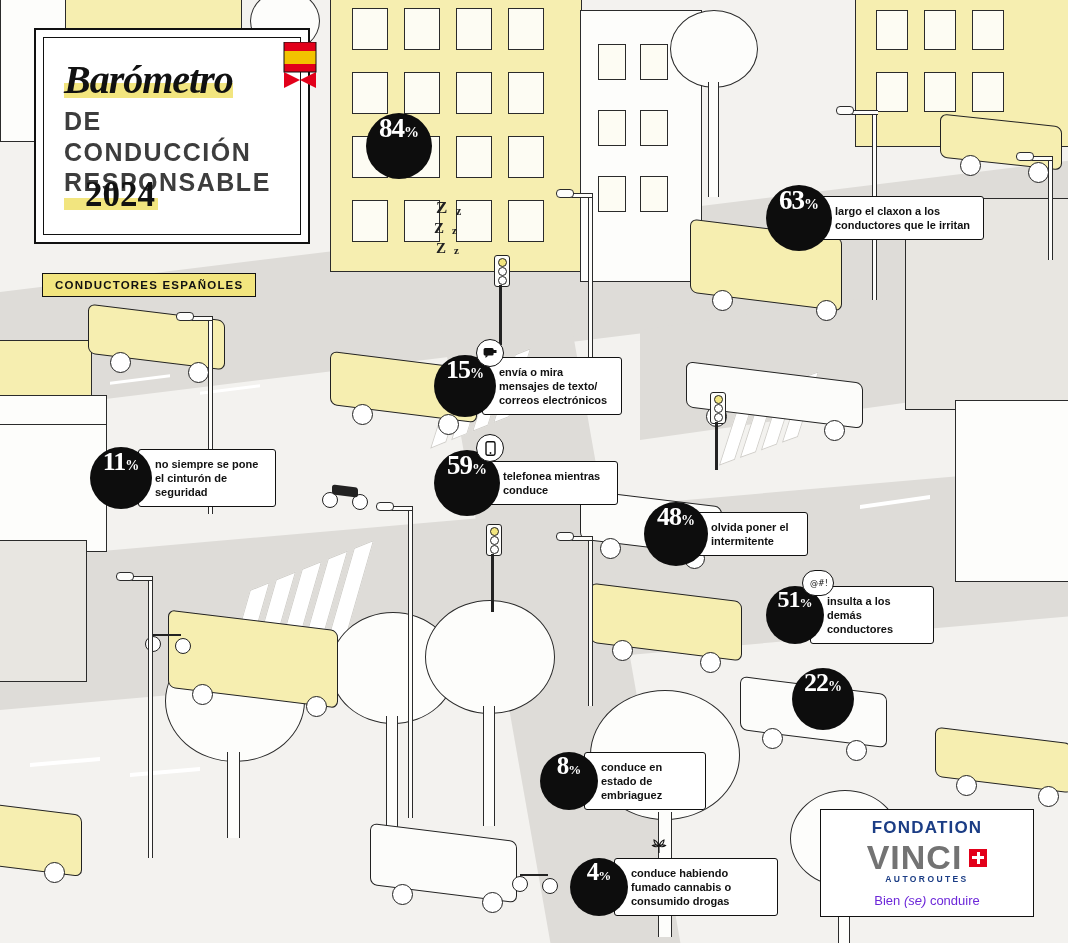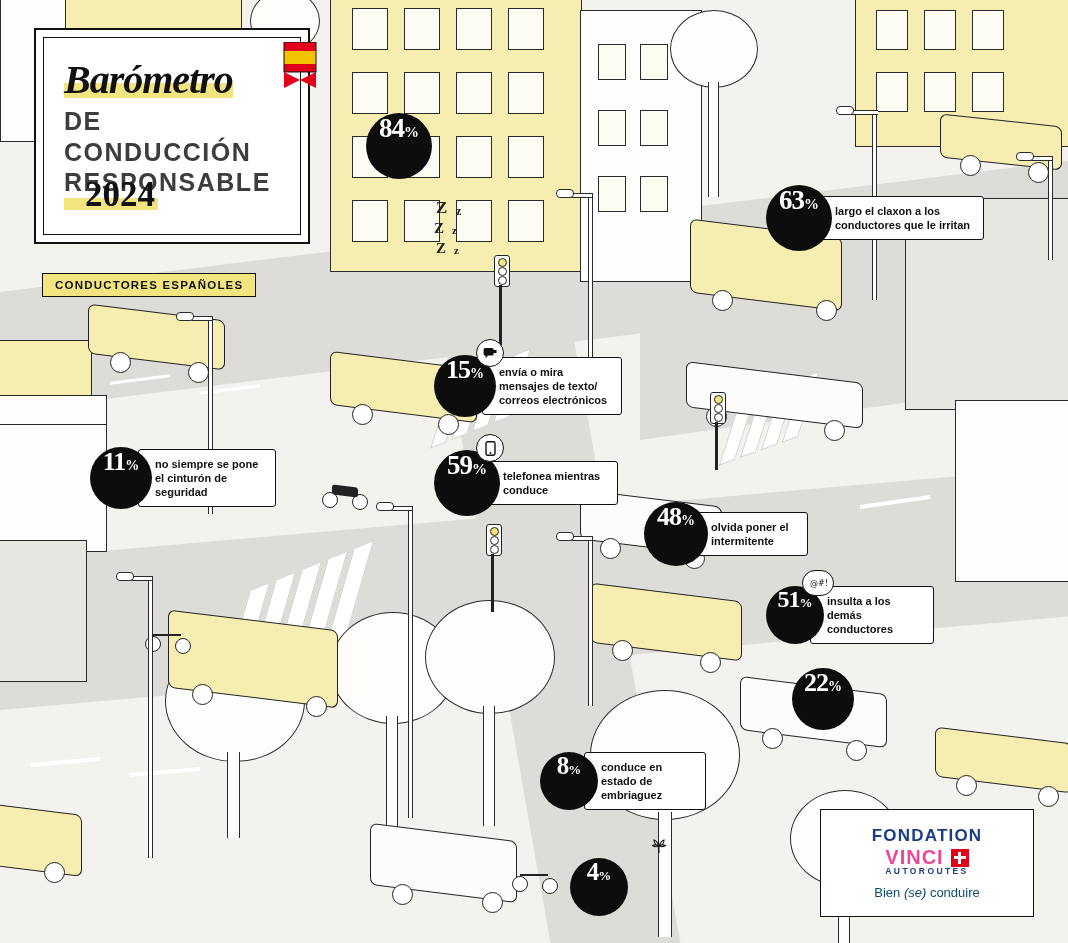--- a/index.html
+++ b/index.html
@@ -78,23 +78,23 @@
     position:absolute;left:42px;top:273px;background:#f2e57f;border:1.5px solid #111;
     padding:5px 12px;font-size:11.5px;font-weight:700;letter-spacing:1.2px;color:#111;z-index:20;
   }
   
   #logo{
     position:absolute;right:34px;bottom:26px;width:212px;height:106px;
     background:#ffffff;border:1.5px solid #111;z-index:20;
     display:flex;flex-direction:column;align-items:center;justify-content:center;
   }
   #logo .l1{font-size:17px;font-weight:700;color:#1b3d85;letter-spacing:1.2px;}
-  #logo .l2{font-size:20px;font-weight:700;color:#ec4899;letter-spacing:1px;display:flex;align-items:center;gap:7px;}
+  #logo .l2{font-size:34px;font-weight:700;color:#737373;letter-spacing:1px;display:flex;align-items:center;gap:7px;}
   #logo .l3{font-size:8.5px;font-weight:700;color:#1b3d85;letter-spacing:2.4px;margin-top:-3px;}
-  #logo .l4{font-size:13px;color:#0c4a6e;margin-top:9px;}
+  #logo .l4{font-size:13px;color:#6d28d9;margin-top:9px;}
   #logo .l4 i{font-style:italic;}
   #logo .redsq{width:18px;height:18px;background:#e2001a;position:relative;}
   #logo .redsq:before,#logo .redsq:after{content:"";position:absolute;background:#fff;}
   #logo .redsq:before{left:7.5px;top:3px;width:3px;height:12px;}
   #logo .redsq:after{left:3px;top:7.5px;width:12px;height:3px;}
   .zzz{position:absolute;font-family:"Liberation Serif", serif;font-weight:700;color:#222;}
 </style>
 </head>
 <body>
 
@@ -460,20 +460,21 @@
   <div class="callout" style="left:570px;top:858px;">
     <div class="iconbadge" style="left:76px;top:-26px;border:none;background:transparent;">
       <svg width="20" height="20" viewBox="0 0 20 20">
           <path d="M10 18 L10 11 M10 11 C7 11 5 8 5 5 C7.5 6 9 8 10 11 C11 8 12.5 6 15 5 C15 8 13 11 10 11 M10 11 C8 12 5.5 12 3.5 10.5 C5.5 9.5 8 9.8 10 11 M10 11 C12 9.8 14.5 9.5 16.5 10.5 C14.5 12 12 12 10 11" fill="none" stroke="#111" stroke-width="1.1"></path>
         </svg>
     </div>
     <div class="bubble" style="width:58px;height:58px;">
       <span class="num" style="font-size:25px;">4</span>
         <span class="pct" style="font-size:13px;">%</span>
     </div>
+    <div class="lbl" style="width:136px;">conduce habiendo fumado cannabis o consumido drogas</div>
   </div>
 
   <div id="logo">
     <div class="l1">FONDATION</div>
     <div class="l2">
       <span>VINCI</span>
       <span class="redsq"></span>
     </div>
     <div class="l3">AUTOROUTES</div>
     <div class="l4"><span>Bien </span><i>(se)</i><span> conduire</span></div>

